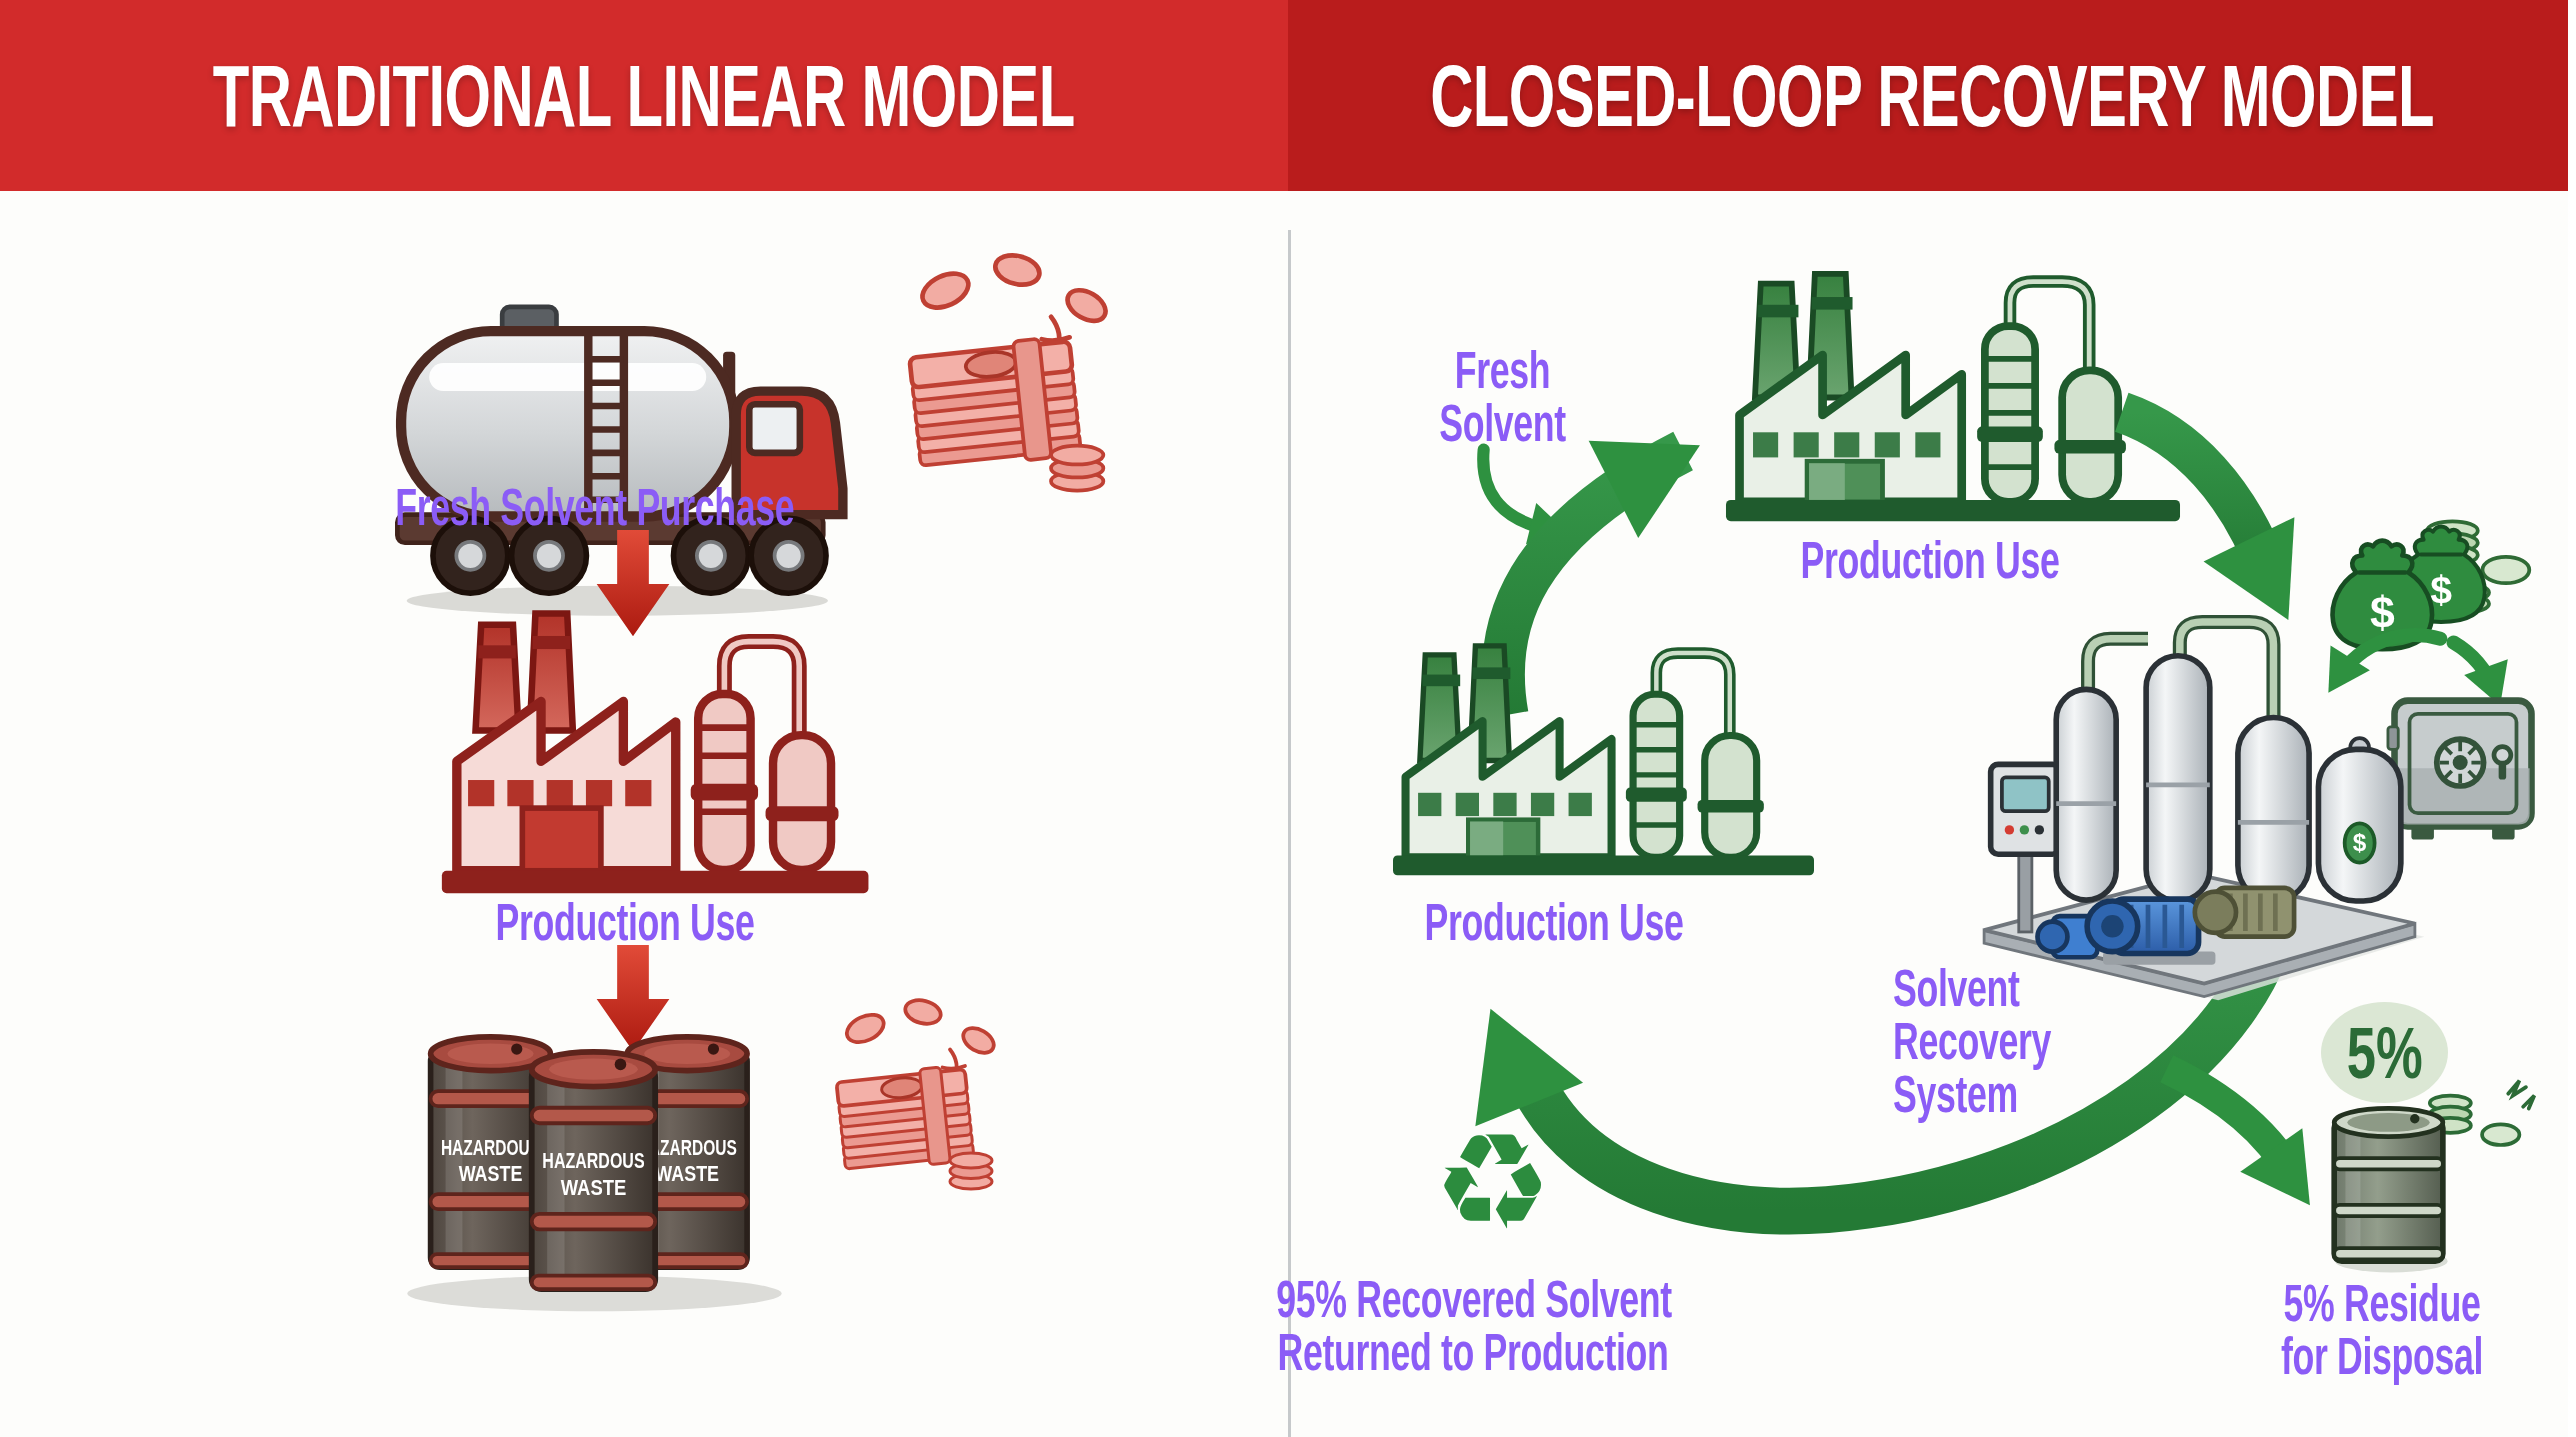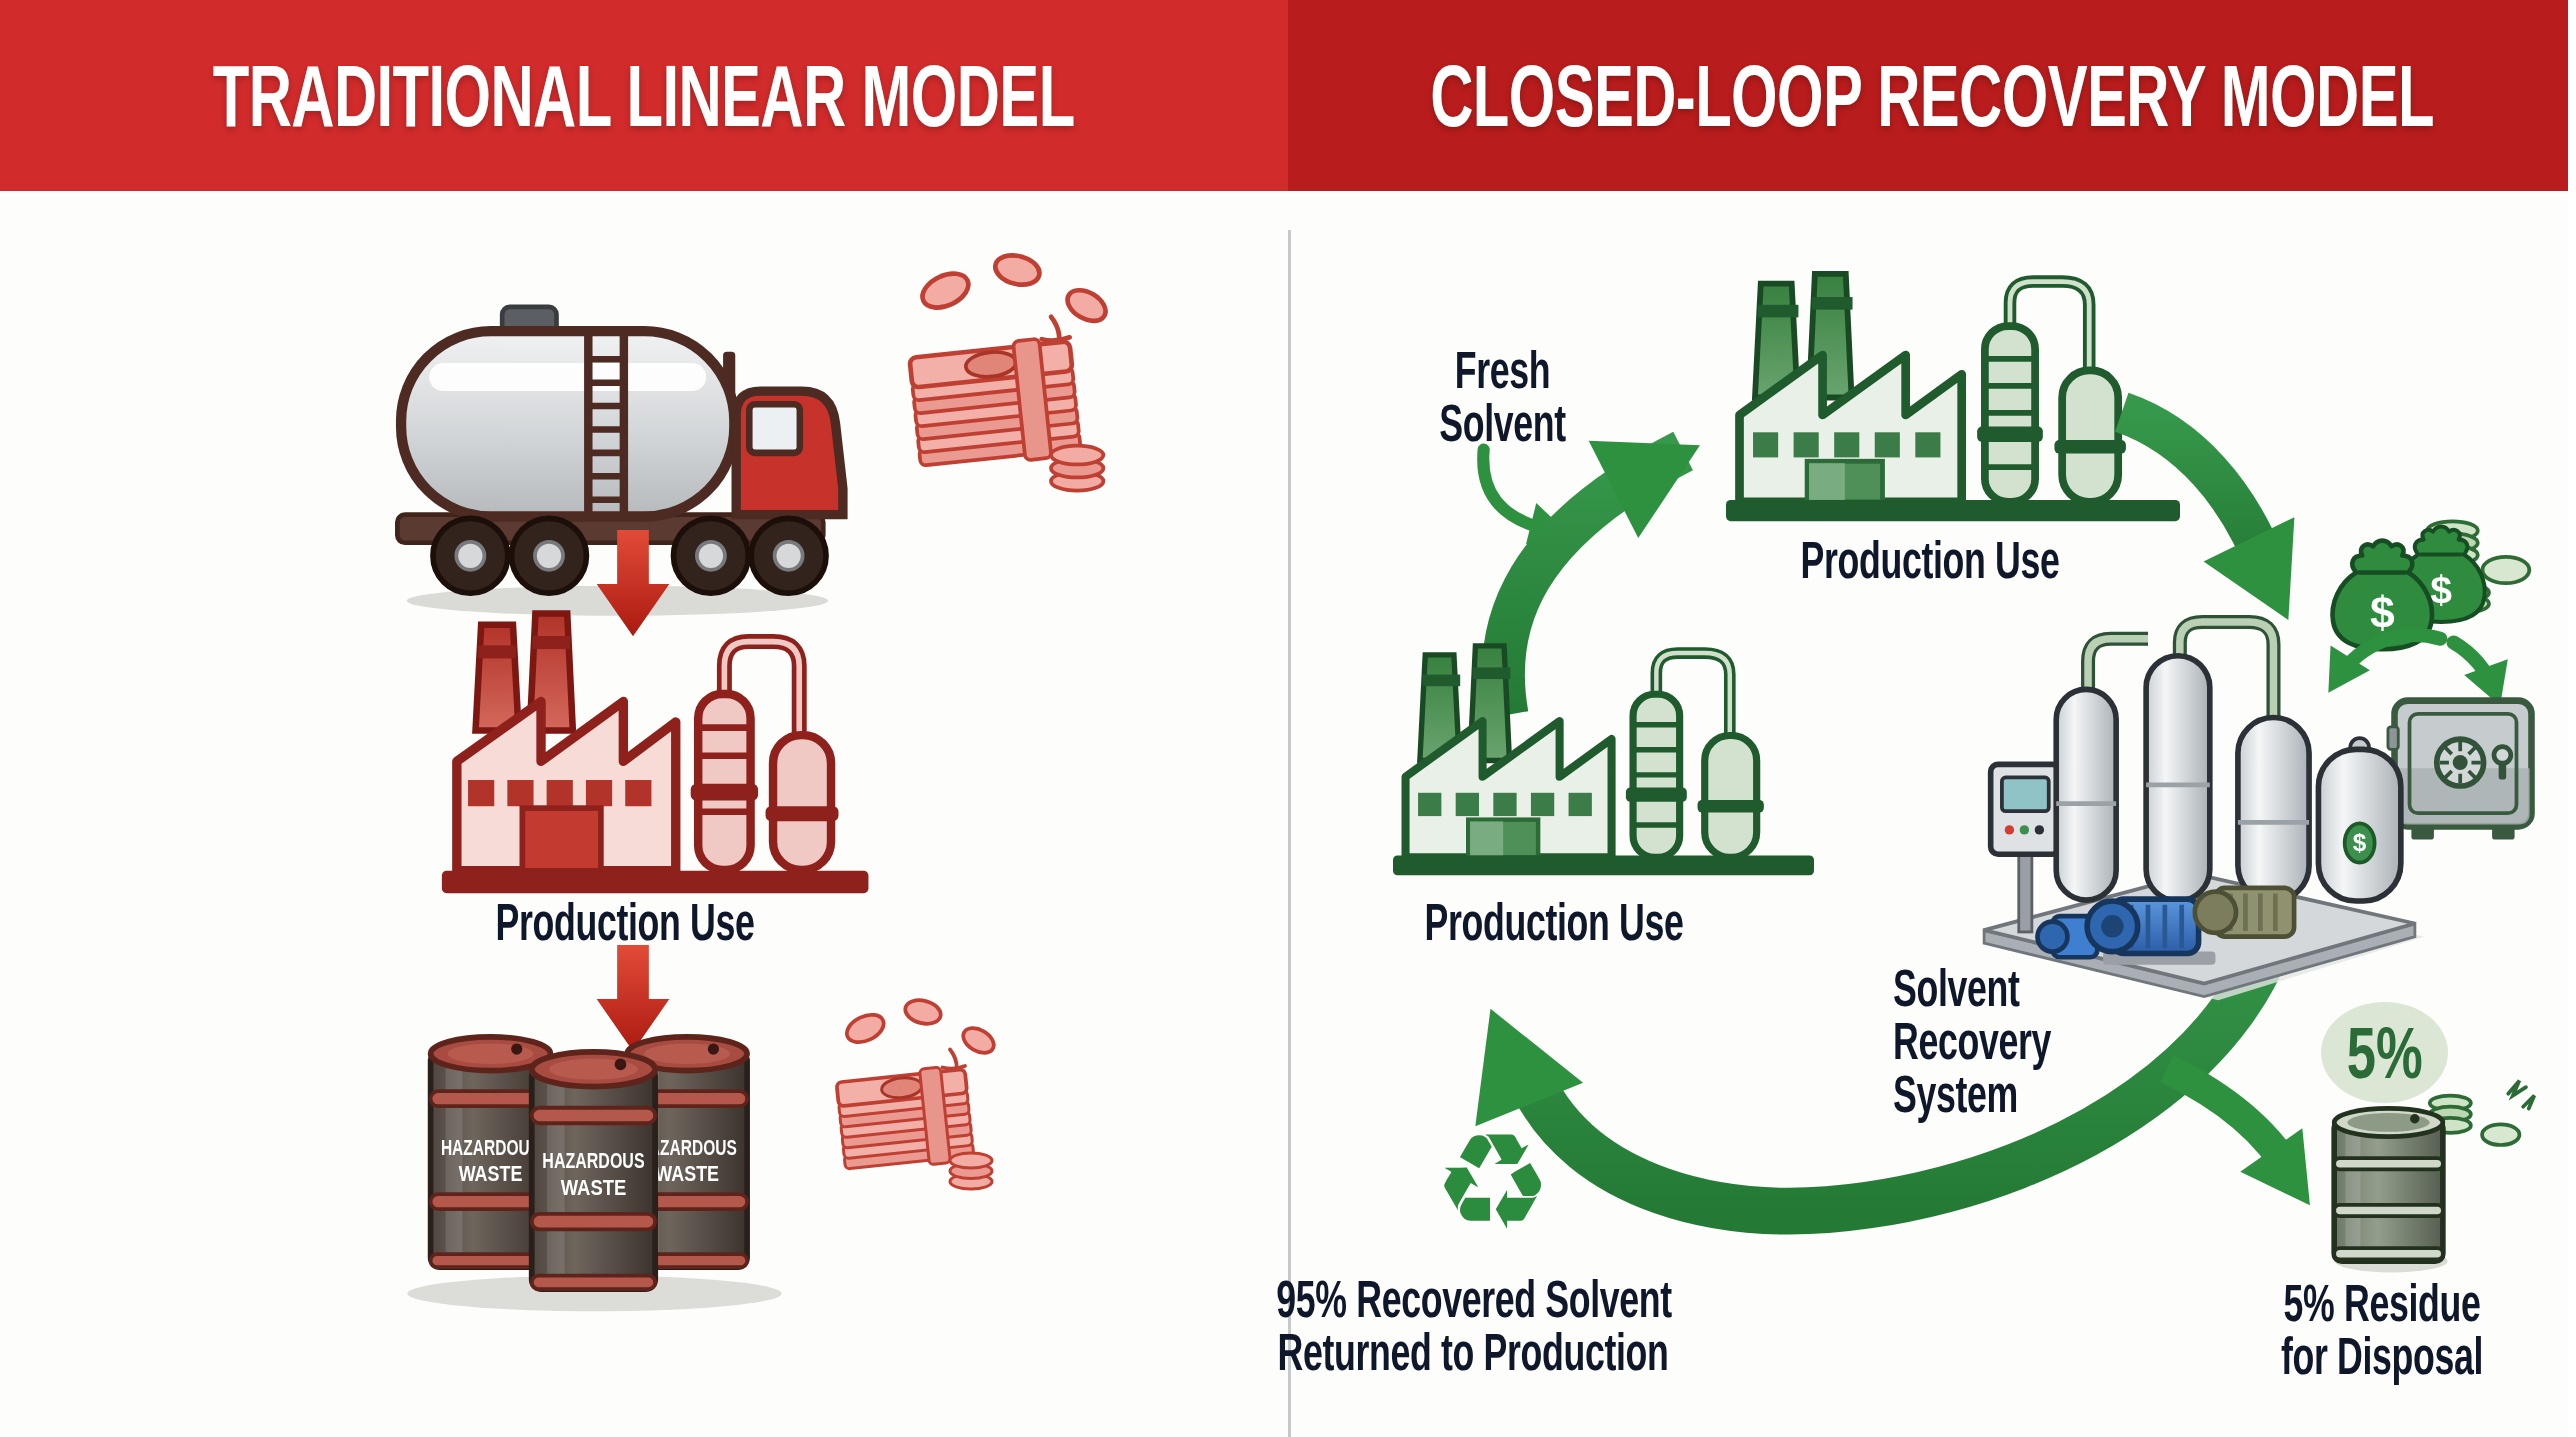--- a/index.html
+++ b/index.html
@@ -7,21 +7,21 @@
           font-family:"Liberation Sans",sans-serif;}
   
   .hdr{position:absolute;top:0;width:1288px;height:191px;display:flex;align-items:center;justify-content:center;}
   .hdr-left{left:0;background:#d22b2b;}
   .hdr-right{left:1288px;background:#b91c1c;}
   .hdr h1{margin:0;color:#ffffff;font-size:88px;font-weight:700;white-space:nowrap;
           transform:scaleX(0.68);transform-origin:50% 50%;letter-spacing:-0.9px;
           text-shadow:0 2.8px 7.5px rgba(0,0,0,0.22);}
   .divider{position:absolute;left:1288px;top:230px;width:2.8px;height:1208px;background:#c6c9cb;}
   
-  .lbl{position:absolute;color:#0f172a;font-weight:700;font-size:51px;line-height:1.04;
+  .lbl{position:absolute;color:#8b5cf6;font-weight:700;font-size:51px;line-height:1.04;
        text-align:center;white-space:nowrap;}
   .lbl .ln{display:block;transform:scaleX(0.70);transform-origin:50% 50%;letter-spacing:-0.5px;}
   .lbl.left-align{text-align:left;}
   .lbl.left-align .ln{transform-origin:0 50%;}
   
   .badge{position:absolute;left:2321px;top:1002px;width:127px;height:101px;border-radius:50%;
          background:#dbe7d4;display:flex;align-items:center;justify-content:center;}
   .badge span{font-size:73px;font-weight:700;color:#2b6b37;transform:scaleX(0.72);}
   .recycle{position:absolute;left:1433px;top:1116px;font-size:133px;line-height:1;color:#2c8c3e;
            font-family:"DejaVu Sans",sans-serif;font-weight:700;}
@@ -173,20 +173,23 @@
       <circle cx="172" cy="302" r="15" fill="#d6d8da" stroke="#77797c" stroke-width="4"></circle>
       <circle cx="345" cy="302" r="15" fill="#d6d8da" stroke="#77797c" stroke-width="4"></circle>
       <circle cx="428" cy="302" r="15" fill="#d6d8da" stroke="#77797c" stroke-width="4"></circle>
     </g>
   </svg>
 
   <svg style="left:894px;top:251px" width="243" height="281" viewBox="0 0 260 300">
     <use href="#g-red-money"></use>
   </svg>
 
+  <div class="lbl" style="left:311px;top:481px;width:562px">
+    <span class="ln">Fresh Solvent Purchase</span>
+  </div>
 
   <svg style="left:591px;top:530px" width="84" height="110" viewBox="0 0 90 118">
     <path d="M28,0 h34 v58 h22 L45,114 6,58 h22 Z" fill="url(#gRedArrow)"></path>
   </svg>
 
   <svg style="left:440px;top:604px" width="435" height="295" viewBox="0 0 465 315">
     <polygon points="38,135 44,22 78,22 84,135" fill="url(#gChim)" stroke="#7c1712" stroke-width="7"></polygon>
     <rect x="41" y="44" width="40" height="14" fill="#8e211c"></rect>
     <polygon points="96,135 102,10 136,10 142,135" fill="url(#gChim)" stroke="#7c1712" stroke-width="7"></polygon>
     <rect x="99" y="34" width="40" height="14" fill="#8e211c"></rect>

